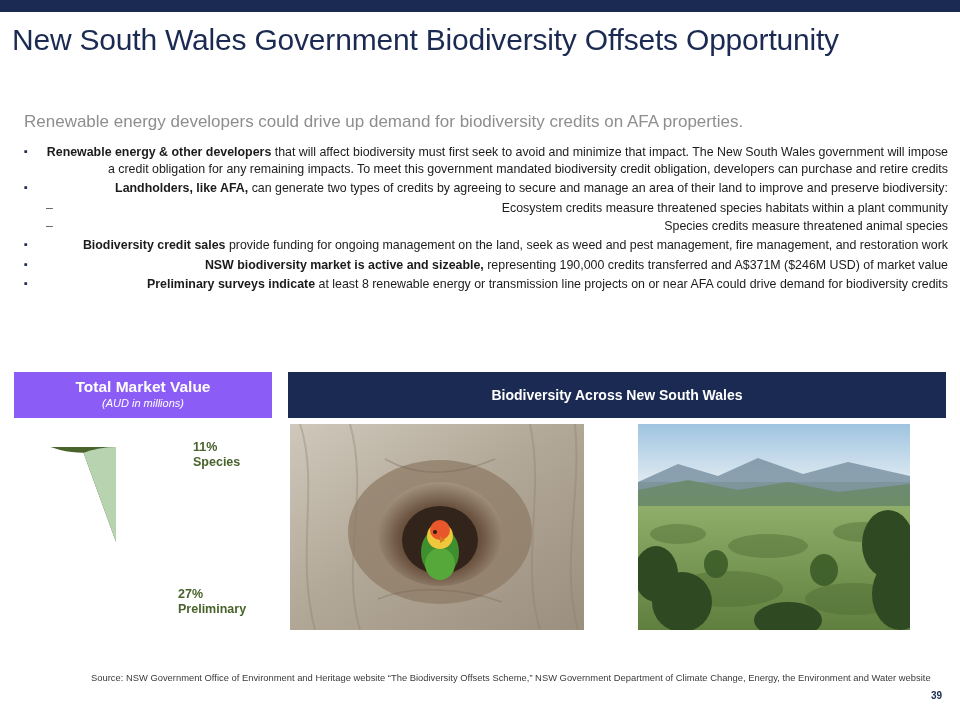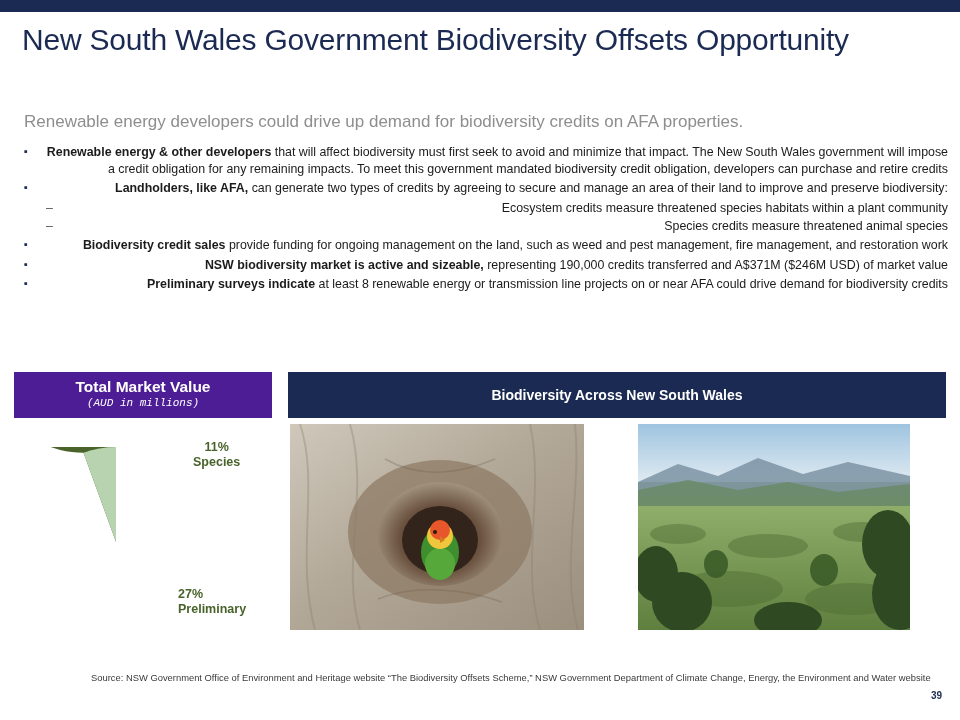--- a/index.html
+++ b/index.html
@@ -22,21 +22,21 @@
   }
   .topbar {
     position: absolute;
     left: 0; top: 0;
     width: 960px;
     height: 12px;
     background: #1b2a52;
   }
   .title {
     position: absolute;
-    left: 22px;
+    left: 12px;
     top: 22px;
     width: 910px;
     font-size: 30px;
     line-height: 36px;
     color: #1b2a52;
     font-weight: 400;
     letter-spacing: -0.2px;
   }
   .subtitle {
     position: absolute;
@@ -89,36 +89,35 @@
   .chart-panel {
     position: absolute;
     left: 14px;
     top: 372px;
     width: 258px;
     height: 262px;
   }
   .chart-header {
     width: 258px;
     height: 46px;
-    background: #4c1d95;
+    background: #8b5cf6;
     color: #ffffff;
     text-align: center;
     box-sizing: border-box;
     padding-top: 5px;
   }
   .chart-header .h1 {
     font-size: 15.5px;
     font-weight: bold;
     line-height: 19px;
   }
   .chart-header .h2 {
     font-size: 11px;
     font-style: italic;
     line-height: 14px;
-    font-family: Liberation Mono, monospace;
   }
   .chart-area {
     position: relative;
     width: 258px;
     height: 216px;
   }
   .pie-wrap {
     position: absolute;
     left: 7px;
     top: 48px;
@@ -141,21 +140,21 @@
     color: #ffffff;
     font-size: 15.5px;
   }
   .lbl-species {
     position: absolute;
     left: 193px;
     top: 440px;
     color: #49632b;
     font-size: 12.5px;
     font-weight: bold;
-    text-align: center;
+    text-align: left;
     line-height: 15px;
   }
   .lbl-eco {
     position: absolute;
     left: 178px;
     top: 587px;
     color: #49632b;
     font-size: 12.5px;
     font-weight: bold;
     text-align: left;
@@ -241,21 +240,21 @@
     <div class="b1">
       <span class="bold">Landholders, like AFA,</span><span> can generate two types of credits by agreeing to secure and manage an area of their land to improve and preserve biodiversity:</span>
     </div>
     <div class="b2">
       <span>Ecosystem credits measure threatened species habitats within a plant community</span>
     </div>
     <div class="b2">
       <span>Species credits measure threatened animal species</span>
     </div>
     <div class="b1">
-      <span class="bold">Biodiversity credit sales</span><span> provide funding for ongoing management on the land, such as weed and pest management, fire management, and restoration work</span>
+      <span class="bold">Biodiversity credit sales</span><span> provide funding for ongoing management on the land, seek as weed and pest management, fire management, and restoration work</span>
     </div>
     <div class="b1">
       <span class="bold">NSW biodiversity market is active and sizeable,</span><span> representing 190,000 credits transferred and A$371M ($246M USD) of market value</span>
     </div>
     <div class="b1">
       <span class="bold">Preliminary surveys indicate</span><span> at least 8 renewable energy or transmission line projects on or near AFA could drive demand for biodiversity credits</span>
     </div>
   </div>
 
   <div class="chart-panel">

